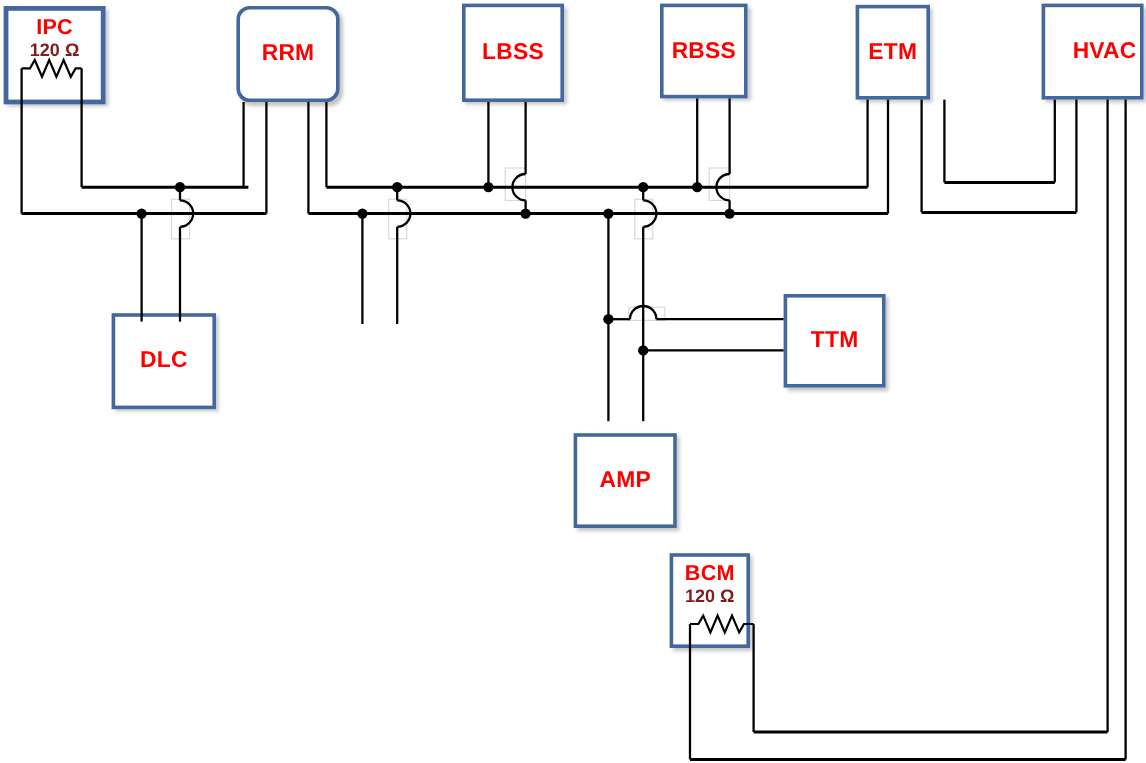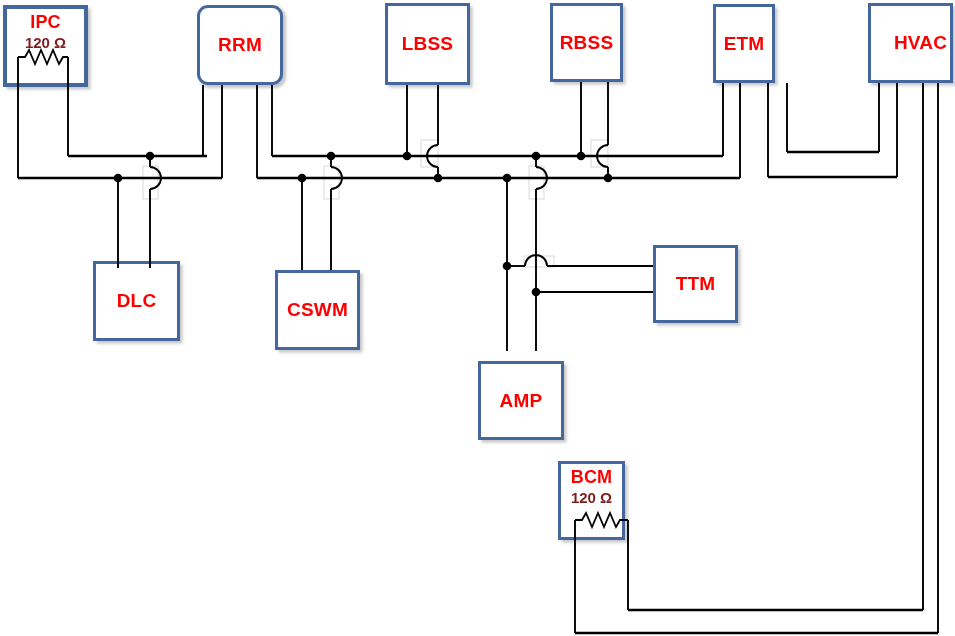--- a/index.html
+++ b/index.html
@@ -49,23 +49,20 @@
     <span class="mlabel">RBSS</span>
   </div>
   <div class="module" style="left:713px;top:4px;width:62px;height:79px;">
     <span class="mlabel">ETM</span>
   </div>
   <div class="module" style="left:868px;top:3px;width:85px;height:80px;padding-left:20px;">
     <span class="mlabel">HVAC</span>
   </div>
   <div class="module" style="left:93px;top:261px;width:87px;height:80px;">
     <span class="mlabel">DLC</span>
-  </div>
-  <div class="module" style="left:275px;top:270px;width:85px;height:80px;">
-    <span class="mlabel">CSWM</span>
   </div>
   <div class="module" style="left:653px;top:245px;width:85px;height:78px;text-align:right;">
     <span class="mlabel">TTM</span>
   </div>
   <div class="module" style="left:478px;top:361px;width:86px;height:79px;">
     <span class="mlabel">AMP</span>
   </div>
   <div class="module terminated" style="left:558px;top:461px;width:67px;height:79px;">
     <span class="mlabel">BCM</span>
     <span class="msub">120 Ω</span>

